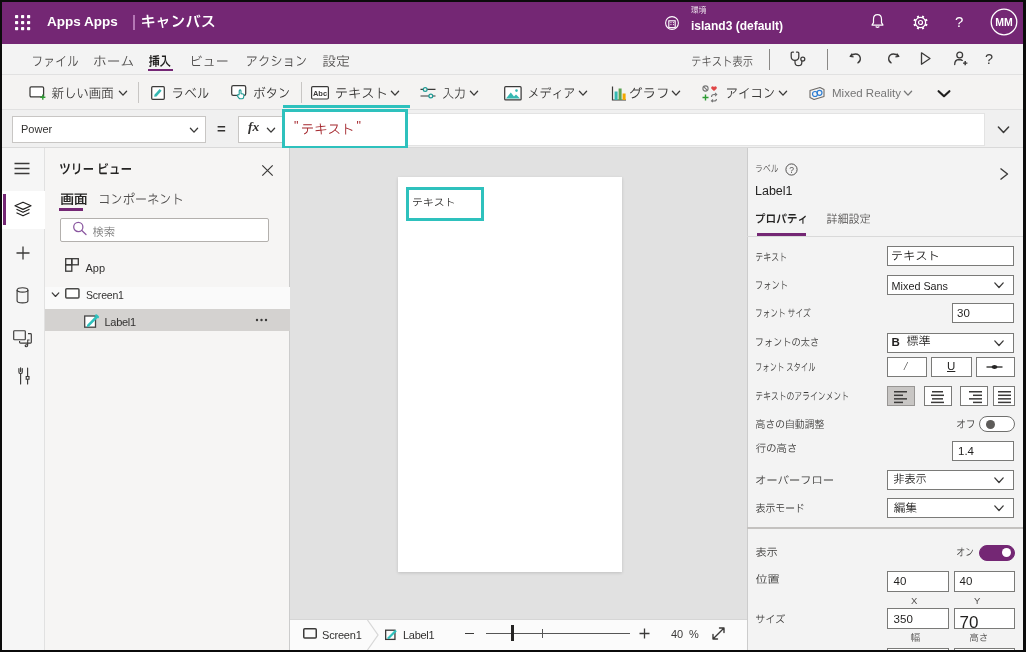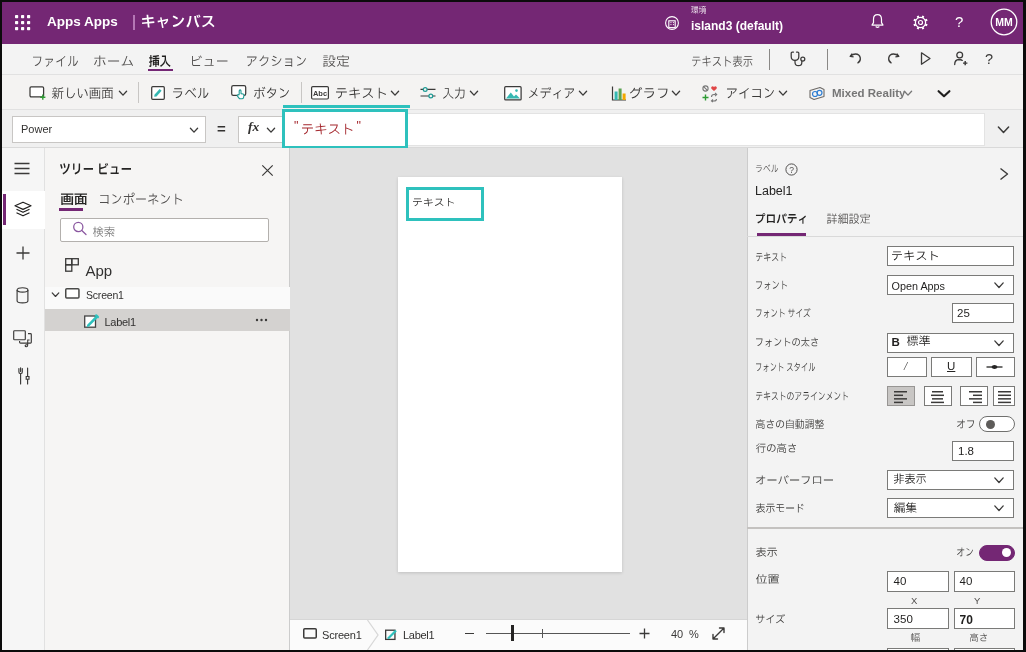--- a/index.html
+++ b/index.html
@@ -221,21 +221,21 @@
       </g>
     </svg>
 <svg class="jp" style="left:777px;top:87px" width="12" height="12">
       <path d="M2.4000000000000004 4.199999999999999 L6.0 8.16 L9.600000000000001 4.199999999999999" fill="none" stroke="#3b3a39" stroke-width="1.3" stroke-linecap="round" stroke-linejoin="round"></path>
     </svg>
 <svg class="jp" style="left:809px;top:86px" width="16" height="15" viewBox="0 0 16 15">
 <path d="M1 4.5 L11 1.5 L15 3.5 L15 10.5 L5 13.5 L1 11.5 Z" fill="none" stroke="#6d6a67" stroke-width="1.1" stroke-linejoin="round"></path>
 <circle cx="6" cy="8" r="2.5" fill="none" stroke="#2d7dd2" stroke-width="1.2"></circle>
 <circle cx="10.5" cy="6.8" r="2.5" fill="none" stroke="#2d7dd2" stroke-width="1.2"></circle>
     </svg>
-<div class="lat" style="left:832px;top:86.5px;font-size:11.5px;color:#767676;font-weight:700;">Mixed Reality</div>
+<div class="lat" style="left:832px;top:86.5px;font-size:11.5px;color:#767676;font-weight:400;">Mixed Reality</div>
 <svg class="jp" style="left:902px;top:87px" width="12" height="12">
       <path d="M2.4000000000000004 4.199999999999999 L6.0 8.16 L9.600000000000001 4.199999999999999" fill="none" stroke="#767676" stroke-width="1.3" stroke-linecap="round" stroke-linejoin="round"></path>
     </svg>
 <svg class="jp" style="left:935px;top:86px" width="18" height="15">
       <path d="M3.6 5.25 L9.0 10.200000000000001 L14.4 5.25" fill="none" stroke="#201f1e" stroke-width="2.2" stroke-linecap="round" stroke-linejoin="round"></path>
     </svg>
 <div class="abs" style="left:0;top:110px;width:1026px;height:38px;background:#f0f0f0;border-bottom:1px solid #d9d9d9"></div>
 <div class="abs" style="left:12px;top:116px;width:194px;height:27px;background:#fff;border:1px solid #c8c6c4"></div>
 <div class="lat" style="left:21px;top:123px;font-size:11px;color:#323130;font-weight:400;">Power</div>
 <svg class="jp" style="left:188px;top:123.5px" width="12" height="12">
@@ -313,21 +313,21 @@
 <svg class="jp" style="left:92.8px;top:222px" width="24" height="19" viewBox="0 -14 24 19">
       <g transform="translate(-0.40,0) scale(0.9758,1)">
         <path d="M4.1 -3.7 3.7 -3.3 2.9 -5.0Q2.8 -5.0 2.8 -5.0Q2.8 -5.0 2.8 -5.0V0.9H2.1V-5.2H2.1Q2.0 -3.3 0.9 -1.7L0.4 -2.3Q1.1 -3.3 1.5 -4.5Q1.9 -5.6 2.0 -6.8H0.6V-7.4H2.1V-9.6H2.8V-7.4H4.0V-6.8H2.8V-5.3H2.9L3.0 -5.4Q3.1 -5.5 3.2 -5.5Q3.3 -5.5 3.3 -5.3ZM7.4 -9.2Q7.1 -8.4 6.4 -7.7Q5.6 -7.0 4.5 -6.3L4.1 -6.9Q5.2 -7.5 6.0 -8.2Q6.7 -8.9 7.0 -9.6H7.8Q8.1 -8.9 8.9 -8.2Q9.8 -7.5 11.1 -6.8L10.7 -6.2Q9.3 -7.0 8.5 -7.7Q7.7 -8.4 7.4 -9.2ZM7.8 -2.4Q8.1 -1.7 8.8 -1.0Q9.5 -0.3 10.8 0.3L10.5 0.9Q9.1 0.1 8.3 -0.6Q7.5 -1.4 7.4 -2.2H7.3Q7.2 -1.4 6.5 -0.6Q5.7 0.2 4.4 0.9L4.1 0.3Q6.4 -0.9 6.9 -2.4H4.6V-5.2H7.0V-6.2H5.5V-6.9H9.4V-6.2H7.7V-5.2H10.3V-2.4ZM5.2 -3.0H7.0Q7.0 -3.1 7.0 -3.3V-4.6H5.2ZM9.6 -4.6H7.7V-3.3Q7.7 -3.1 7.7 -3.0H9.6Z M22.4 -7.9H17.5V-6.8H22.2V-4.6H21.5V-6.1H17.7Q16.5 -5.0 15.5 -4.3Q16.1 -4.0 16.7 -3.6Q18.1 -4.6 19.4 -5.8L20.0 -5.4Q18.3 -3.9 16.7 -2.9Q18.7 -2.9 20.6 -3.1Q20.2 -3.6 19.6 -4.0L20.1 -4.4Q21.3 -3.4 22.3 -2.2L21.8 -1.8Q21.6 -2.1 21.1 -2.5Q19.4 -2.4 17.5 -2.3V0.9H16.8V-2.2Q14.6 -2.1 12.4 -2.1L12.3 -2.8Q13.9 -2.8 15.4 -2.8Q15.7 -3.0 16.1 -3.2Q15.0 -4.0 13.7 -4.7L14.1 -5.2Q14.7 -4.9 14.9 -4.7Q15.9 -5.4 16.7 -6.1H13.0V-4.6H12.3V-6.8H16.8V-7.9H12.1V-8.6H16.8V-9.6H17.5V-8.6H22.4ZM19.2 -1.7Q20.8 -0.9 22.3 0.1L21.8 0.6Q20.6 -0.3 18.7 -1.2ZM12.3 -0.0Q14.1 -0.8 15.1 -1.7L15.6 -1.3Q14.6 -0.3 12.7 0.6Z" fill="#767676"></path>
       </g>
     </svg>
 <svg class="jp" style="left:65.3px;top:258.3px" width="14" height="14" viewBox="0 0 14 14">
 <rect x="0.7" y="0.7" width="6.1" height="6.1" fill="none" stroke="#3b3a39" stroke-width="1.3"></rect>
 <rect x="6.8" y="0.7" width="6.5" height="6.1" fill="none" stroke="#3b3a39" stroke-width="1.3"></rect>
 <rect x="0.7" y="6.8" width="6.1" height="6.4" fill="none" stroke="#3b3a39" stroke-width="1.3"></rect>
     </svg>
-<div class="lat" style="left:85.5px;top:261.5px;font-size:15px;color:#323130;font-weight:400;">App</div>
+<div class="lat" style="left:85.5px;top:261.5px;font-size:11px;color:#323130;font-weight:400;">App</div>
 <div class="abs" style="left:45px;top:287px;width:245px;height:21.5px;background:#fafafa"></div>
 <svg class="jp" style="left:49.5px;top:288.5px" width="11" height="11">
       <path d="M2.2 3.8499999999999996 L5.5 7.48 L8.8 3.8499999999999996" fill="none" stroke="#3b3a39" stroke-width="1.2" stroke-linecap="round" stroke-linejoin="round"></path>
     </svg>
 <svg class="jp" style="left:65.2px;top:288.3px" width="15" height="11" viewBox="0 0 15 11">
 <rect x="0.75" y="0.75" width="13.2" height="9.2" rx="1" fill="#fff" stroke="#4a4a48" stroke-width="1.5"></rect>
     </svg>
 <div class="lat" style="left:86px;top:289px;font-size:10.5px;color:#323130;font-weight:400;letter-spacing:-0.2px;">Screen1</div>
 <div class="abs" style="left:45px;top:308.5px;width:245px;height:22px;background:#d4d2d0"></div>
 <svg class="jp" style="left:84px;top:313px" width="15" height="15" viewBox="0 0 15 15">
@@ -413,28 +413,28 @@
     </svg>
 <svg class="jp" style="left:756.4px;top:276px" width="34" height="18" viewBox="0 -13 34 18">
       <g transform="translate(-1.10,0) scale(0.7907,1)">
         <path d="M1.4 -7.5H8.8Q8.7 -5.4 8.1 -3.9Q7.6 -2.4 6.4 -1.4Q5.2 -0.4 3.3 0.1L2.9 -0.6Q4.6 -1.1 5.7 -1.9Q6.8 -2.7 7.3 -3.9Q7.8 -5.1 7.9 -6.8H1.4Z M19.3 -5.0V-4.3H17.3V-0.1Q17.3 0.6 16.6 0.6H15.1L14.9 -0.1H16.6V-4.2Q16.3 -3.2 15.2 -2.2Q14.0 -1.2 12.6 -0.4L12.2 -1.0Q14.7 -2.4 16.2 -4.3H12.5V-5.0H16.6V-6.6H17.3V-5.0Z M25.8 -5.4Q24.3 -6.4 22.6 -7.2L22.9 -7.8Q24.7 -7.0 26.2 -6.0ZM22.7 -0.9Q24.5 -1.3 25.8 -1.9Q27.1 -2.6 28.1 -3.7Q29.0 -4.8 29.7 -6.5L30.3 -6.1Q29.3 -3.5 27.5 -2.1Q25.7 -0.7 22.9 -0.2Z M40.3 -2.5Q37.9 -3.8 35.6 -4.5V0.3H34.9V-8.2H35.6V-5.3Q38.2 -4.4 40.6 -3.2Z" fill="#3b3a39"></path>
       </g>
     </svg>
 <div class="abs" style="left:887px;top:275px;width:127px;height:20px;background:#fff;border:1px solid #7a7a78"></div>
 <svg class="jp" style="left:992px;top:278.0px" width="14" height="14">
       <path d="M2.8000000000000003 4.8999999999999995 L7.0 9.520000000000001 L11.200000000000001 4.8999999999999995" fill="none" stroke="#3b3a39" stroke-width="1.3" stroke-linecap="round" stroke-linejoin="round"></path>
     </svg>
-<div class="lat" style="left:891.6px;top:280px;font-size:10.8px;color:#201f1e;font-weight:400;">Open Apps</div>
+<div class="lat" style="left:891.6px;top:280px;font-size:10.8px;color:#201f1e;font-weight:400;">Mixed Sans</div>
 <svg class="jp" style="left:756.4px;top:304px" width="57" height="18" viewBox="0 -13 57 18">
       <g transform="translate(-1.01,0) scale(0.7315,1)">
         <path d="M1.4 -7.5H8.8Q8.7 -5.4 8.1 -3.9Q7.6 -2.4 6.4 -1.4Q5.2 -0.4 3.3 0.1L2.9 -0.6Q4.6 -1.1 5.7 -1.9Q6.8 -2.7 7.3 -3.9Q7.8 -5.1 7.9 -6.8H1.4Z M19.3 -5.0V-4.3H17.3V-0.1Q17.3 0.6 16.6 0.6H15.1L14.9 -0.1H16.6V-4.2Q16.3 -3.2 15.2 -2.2Q14.0 -1.2 12.6 -0.4L12.2 -1.0Q14.7 -2.4 16.2 -4.3H12.5V-5.0H16.6V-6.6H17.3V-5.0Z M25.8 -5.4Q24.3 -6.4 22.6 -7.2L22.9 -7.8Q24.7 -7.0 26.2 -6.0ZM22.7 -0.9Q24.5 -1.3 25.8 -1.9Q27.1 -2.6 28.1 -3.7Q29.0 -4.8 29.7 -6.5L30.3 -6.1Q29.3 -3.5 27.5 -2.1Q25.7 -0.7 22.9 -0.2Z M40.3 -2.5Q37.9 -3.8 35.6 -4.5V0.3H34.9V-8.2H35.6V-5.3Q38.2 -4.4 40.6 -3.2Z M54.3 -6.2V-5.5H52.3V-4.5Q52.3 -2.5 51.4 -1.4Q50.4 -0.3 48.5 0.3L48.2 -0.4Q49.4 -0.8 50.1 -1.3Q50.9 -1.8 51.2 -2.6Q51.6 -3.4 51.6 -4.5V-5.5H48.1V-2.9H47.4V-5.5H45.4V-6.2H47.4V-8.2H48.1V-6.2H51.6V-8.3H52.3V-6.2Z M64.2 -7.6Q62.9 -6.3 61.2 -5.2V0.3H60.5V-4.7Q58.6 -3.6 56.5 -2.9L56.2 -3.6Q58.3 -4.3 60.3 -5.5Q62.3 -6.7 63.7 -8.2Z M74.9 -8.9Q75.5 -8.0 75.9 -7.1L75.3 -6.9Q74.9 -7.9 74.4 -8.7ZM74.2 -6.4Q73.8 -7.3 73.2 -8.2L73.8 -8.5Q74.4 -7.4 74.7 -6.7ZM71.6 -3.2Q73.3 -2.0 74.8 -0.5L74.4 0.1Q72.8 -1.4 71.1 -2.6Q69.5 -0.9 66.9 0.2L66.5 -0.5Q69.0 -1.5 70.5 -3.1Q72.1 -4.7 72.5 -6.7H67.3V-7.4H73.3Q73.3 -7.0 73.2 -6.4Q72.8 -4.7 71.6 -3.2Z" fill="#3b3a39"></path>
       </g>
     </svg>
 <div class="abs" style="left:951.5px;top:303.4px;width:62.5px;height:20px;background:#fff;border:1px solid #7a7a78"></div>
-<div class="lat" style="left:957px;top:307px;font-size:11.5px;color:#201f1e;font-weight:400;">25</div>
+<div class="lat" style="left:957px;top:307px;font-size:11.5px;color:#201f1e;font-weight:400;">30</div>
 <svg class="jp" style="left:756.4px;top:333px" width="65" height="18" viewBox="0 -13 65 18">
       <g transform="translate(-1.21,0) scale(0.8750,1)">
         <path d="M1.4 -7.5H8.8Q8.7 -5.4 8.1 -3.9Q7.6 -2.4 6.4 -1.4Q5.2 -0.4 3.3 0.1L2.9 -0.6Q4.6 -1.1 5.7 -1.9Q6.8 -2.7 7.3 -3.9Q7.8 -5.1 7.9 -6.8H1.4Z M19.3 -5.0V-4.3H17.3V-0.1Q17.3 0.6 16.6 0.6H15.1L14.9 -0.1H16.6V-4.2Q16.3 -3.2 15.2 -2.2Q14.0 -1.2 12.6 -0.4L12.2 -1.0Q14.7 -2.4 16.2 -4.3H12.5V-5.0H16.6V-6.6H17.3V-5.0Z M25.8 -5.4Q24.3 -6.4 22.6 -7.2L22.9 -7.8Q24.7 -7.0 26.2 -6.0ZM22.7 -0.9Q24.5 -1.3 25.8 -1.9Q27.1 -2.6 28.1 -3.7Q29.0 -4.8 29.7 -6.5L30.3 -6.1Q29.3 -3.5 27.5 -2.1Q25.7 -0.7 22.9 -0.2Z M40.3 -2.5Q37.9 -3.8 35.6 -4.5V0.3H34.9V-8.2H35.6V-5.3Q38.2 -4.4 40.6 -3.2Z M51.6 -4.0Q51.6 -2.2 50.6 -1.2Q49.6 -0.2 47.6 0.0L47.4 -0.7Q49.2 -0.9 50.0 -1.7Q50.8 -2.5 50.8 -3.9Q50.8 -5.2 50.0 -6.1Q49.2 -6.9 47.8 -7.0Q47.4 -3.8 46.7 -2.3Q46.1 -0.7 45.0 -0.7Q44.4 -0.7 44.0 -1.0Q43.5 -1.3 43.2 -1.9Q42.9 -2.5 42.9 -3.3Q42.9 -4.6 43.5 -5.6Q44.1 -6.6 45.1 -7.2Q46.1 -7.7 47.4 -7.7Q48.6 -7.7 49.6 -7.2Q50.5 -6.8 51.0 -5.9Q51.6 -5.1 51.6 -4.0ZM47.0 -7.0Q46.1 -6.9 45.3 -6.5Q44.5 -6.0 44.1 -5.2Q43.7 -4.4 43.7 -3.4Q43.7 -2.8 43.8 -2.4Q44.0 -1.9 44.3 -1.7Q44.6 -1.5 44.9 -1.5Q45.6 -1.5 46.2 -2.9Q46.7 -4.2 47.0 -7.0Z M58.0 -5.3Q58.1 -4.3 58.6 -3.5Q59.1 -2.6 60.0 -1.8Q60.9 -0.9 62.5 0.1L62.1 0.6Q60.6 -0.4 59.7 -1.1Q58.8 -1.9 58.3 -2.8Q57.8 -3.6 57.7 -4.6H57.6Q57.6 -3.6 57.1 -2.7Q56.6 -1.9 55.8 -1.1Q54.9 -0.3 53.4 0.6L53.0 0.0Q54.5 -0.9 55.4 -1.8Q56.4 -2.6 56.8 -3.5Q57.2 -4.3 57.3 -5.3H53.1V-6.0H57.3V-8.7H58.0V-6.0H62.4V-5.3ZM57.3 -1.8Q57.8 -1.4 58.3 -0.9Q58.8 -0.3 59.1 0.1L58.6 0.5Q58.3 0.1 57.8 -0.4Q57.3 -1.0 56.8 -1.4Z M65.6 -1.8Q65.6 -1.1 66.3 -0.7Q67.0 -0.4 68.5 -0.4Q69.2 -0.4 69.9 -0.5Q70.7 -0.6 71.2 -0.7L71.3 0.0Q70.8 0.1 70.0 0.2Q69.2 0.3 68.4 0.3Q66.6 0.3 65.7 -0.2Q64.9 -0.7 64.9 -1.8Q64.9 -2.8 65.6 -3.3Q66.3 -3.9 67.6 -3.9Q68.5 -3.9 69.2 -3.6Q69.9 -3.4 70.5 -2.8L70.5 -2.9Q69.8 -4.2 69.1 -5.8Q67.3 -5.7 64.5 -5.7V-6.4Q67.1 -6.4 68.8 -6.5Q68.4 -7.4 68.1 -8.3L68.8 -8.5Q69.1 -7.7 69.5 -6.6Q70.7 -6.7 72.2 -6.9L72.2 -6.2Q71.0 -6.0 69.8 -5.9Q70.6 -4.1 71.5 -2.6L70.9 -2.2Q69.6 -3.2 67.7 -3.2Q66.7 -3.2 66.2 -2.8Q65.6 -2.5 65.6 -1.8Z" fill="#3b3a39"></path>
       </g>
     </svg>
 <div class="abs" style="left:887px;top:332.8px;width:127px;height:20px;background:#fff;border:1px solid #7a7a78"></div>
 <svg class="jp" style="left:992px;top:335.8px" width="14" height="14">
       <path d="M2.8000000000000003 4.8999999999999995 L7.0 9.520000000000001 L11.200000000000001 4.8999999999999995" fill="none" stroke="#3b3a39" stroke-width="1.3" stroke-linecap="round" stroke-linejoin="round"></path>
     </svg>
 <div class="lat" style="left:891.6px;top:336px;font-size:11.5px;color:#201f1e;font-weight:600;">B</div>
@@ -501,21 +501,21 @@
       </g>
     </svg>
 <div class="abs" style="left:979px;top:416px;width:36px;height:16px;background:#fff;border:1px solid #70706e;border-radius:8.5px"></div>
 <div class="abs" style="left:986px;top:419.5px;width:9px;height:9px;background:#5e5c5a;border-radius:50%"></div>
 <svg class="jp" style="left:756.0px;top:439px" width="43" height="18" viewBox="0 -13 43 18">
       <g transform="translate(-0.30,0) scale(0.9892,1)">
         <path d="M3.9 -8.5Q2.6 -6.7 0.8 -5.6L0.4 -6.2Q2.3 -7.2 3.4 -8.8ZM4.5 -8.2H9.8V-7.6H4.5ZM4.1 -6.0Q3.4 -5.1 2.9 -4.5V0.8H2.2V-3.9Q1.6 -3.3 0.6 -2.7L0.3 -3.3Q1.3 -3.9 2.1 -4.7Q3.0 -5.5 3.6 -6.4ZM10.0 -5.4V-4.8H8.1V-0.2Q8.1 0.2 8.0 0.4Q7.8 0.6 7.4 0.6H5.4L5.3 -0.1H7.5V-4.8H4.2V-5.4Z M20.1 -4.0Q20.1 -2.2 19.1 -1.2Q18.1 -0.2 16.1 0.0L15.9 -0.7Q17.7 -0.9 18.5 -1.7Q19.3 -2.5 19.3 -3.9Q19.3 -5.2 18.5 -6.1Q17.7 -6.9 16.3 -7.0Q15.9 -3.8 15.2 -2.3Q14.6 -0.7 13.5 -0.7Q12.9 -0.7 12.5 -1.0Q12.0 -1.3 11.7 -1.9Q11.4 -2.5 11.4 -3.3Q11.4 -4.6 12.0 -5.6Q12.6 -6.6 13.6 -7.2Q14.6 -7.7 15.9 -7.7Q17.1 -7.7 18.1 -7.2Q19.0 -6.8 19.5 -5.9Q20.1 -5.1 20.1 -4.0ZM15.5 -7.0Q14.6 -6.9 13.8 -6.5Q13.0 -6.0 12.6 -5.2Q12.2 -4.4 12.2 -3.4Q12.2 -2.8 12.3 -2.4Q12.5 -1.9 12.8 -1.7Q13.1 -1.5 13.4 -1.5Q14.1 -1.5 14.7 -2.9Q15.2 -4.2 15.5 -7.0Z M26.5 -8.8V-7.8H30.9V-7.3H21.6V-7.8H25.8V-8.8ZM23.1 -4.6V-6.6H29.4V-4.6ZM23.8 -5.1H28.7V-6.1H23.8ZM21.9 0.8V-3.8H30.6V-0.1Q30.6 0.3 30.4 0.5Q30.2 0.7 29.8 0.7H28.3L28.1 0.1H30.0V-3.3H22.5V0.8ZM23.9 -2.6H28.6V-0.5H24.5V0.1H23.9ZM24.5 -1.0H27.9V-2.0H24.5Z M34.1 -1.8Q34.1 -1.1 34.8 -0.7Q35.5 -0.4 37.0 -0.4Q37.7 -0.4 38.4 -0.5Q39.2 -0.6 39.7 -0.7L39.8 0.0Q39.3 0.1 38.5 0.2Q37.7 0.3 36.9 0.3Q35.1 0.3 34.2 -0.2Q33.4 -0.7 33.4 -1.8Q33.4 -2.8 34.1 -3.3Q34.8 -3.9 36.1 -3.9Q37.0 -3.9 37.7 -3.6Q38.4 -3.4 39.0 -2.8L39.0 -2.9Q38.3 -4.2 37.6 -5.8Q35.8 -5.7 33.0 -5.7V-6.4Q35.6 -6.4 37.3 -6.5Q36.9 -7.4 36.6 -8.3L37.3 -8.5Q37.6 -7.7 38.0 -6.6Q39.2 -6.7 40.7 -6.9L40.7 -6.2Q39.5 -6.0 38.3 -5.9Q39.1 -4.1 40.0 -2.6L39.4 -2.2Q38.1 -3.2 36.2 -3.2Q35.2 -3.2 34.7 -2.8Q34.1 -2.5 34.1 -1.8Z" fill="#3b3a39"></path>
       </g>
     </svg>
 <div class="abs" style="left:951.5px;top:441px;width:62.5px;height:20px;background:#fff;border:1px solid #7a7a78"></div>
-<div class="lat" style="left:958px;top:444.5px;font-size:11.5px;color:#201f1e;font-weight:400;">1.8</div>
+<div class="lat" style="left:958px;top:444.5px;font-size:11.5px;color:#201f1e;font-weight:400;">1.4</div>
 <svg class="jp" style="left:756.0px;top:471px" width="80" height="18" viewBox="0 -13 80 18">
       <g transform="translate(-1.04,0) scale(1.0772,1)">
         <path d="M9.5 -6.5V-5.8H7.1V-0.5Q7.1 0.2 6.3 0.2H4.5L4.3 -0.5H6.4V-5.7H6.3Q6.0 -4.5 4.6 -3.2Q3.2 -2.0 1.4 -1.0L1.0 -1.6Q4.2 -3.4 5.9 -5.8H1.3V-6.5H6.4V-8.4H7.1V-6.5Z M20.0 -3.6H11.6V-4.4H20.0Z M30.8 -6.8Q30.3 -7.8 29.8 -8.5L30.4 -8.8Q31.0 -7.9 31.4 -7.0ZM29.7 -6.3Q29.3 -7.2 28.7 -8.1L29.3 -8.3Q29.9 -7.3 30.2 -6.5ZM21.7 -0.4Q22.8 -1.9 23.3 -3.6Q23.9 -5.3 24.1 -7.6L24.8 -7.6Q24.7 -5.1 24.1 -3.4Q23.5 -1.6 22.4 0.0ZM28.0 -7.6Q28.2 -5.3 28.7 -3.6Q29.3 -2.0 30.4 -0.4L29.7 0.0Q28.6 -1.6 28.0 -3.4Q27.4 -5.2 27.2 -7.6Z M41.0 -3.6H32.5V-4.4H41.0Z M43.4 -7.5H50.8Q50.7 -5.4 50.1 -3.9Q49.6 -2.4 48.4 -1.4Q47.2 -0.4 45.3 0.1L44.9 -0.6Q46.6 -1.1 47.7 -1.9Q48.8 -2.7 49.3 -3.9Q49.8 -5.1 49.9 -6.8H43.4Z M54.8 0.0H54.1V-7.4H61.4V0.0H60.7V-0.9H54.8ZM54.8 -6.7V-1.6H60.7V-6.7Z M72.5 -3.6H64.0V-4.4H72.5Z" fill="#3b3a39"></path>
       </g>
     </svg>
 <div class="abs" style="left:887px;top:469.5px;width:127px;height:20px;background:#fff;border:1px solid #7a7a78"></div>
 <svg class="jp" style="left:992px;top:472.5px" width="14" height="14">
       <path d="M2.8000000000000003 4.8999999999999995 L7.0 9.520000000000001 L11.200000000000001 4.8999999999999995" fill="none" stroke="#3b3a39" stroke-width="1.3" stroke-linecap="round" stroke-linejoin="round"></path>
     </svg>
 <svg class="jp" style="left:893.6px;top:469px" width="35" height="19" viewBox="0 -14 35 19">
@@ -562,21 +562,21 @@
 <div class="lat" style="left:911px;top:595px;font-size:9.5px;color:#514f4e;font-weight:400;">X</div>
 <div class="lat" style="left:974px;top:595px;font-size:9.5px;color:#514f4e;font-weight:400;">Y</div>
 <svg class="jp" style="left:756.0px;top:610px" width="32" height="18" viewBox="0 -13 32 18">
       <g transform="translate(-0.75,0) scale(0.9507,1)">
         <path d="M9.7 -6.2V-5.5H7.7V-4.5Q7.7 -2.5 6.8 -1.4Q5.8 -0.3 3.9 0.3L3.5 -0.4Q4.8 -0.8 5.5 -1.3Q6.3 -1.8 6.6 -2.6Q7.0 -3.4 7.0 -4.5V-5.5H3.5V-2.9H2.8V-5.5H0.8V-6.2H2.8V-8.2H3.5V-6.2H7.0V-8.3H7.7V-6.2Z M19.6 -7.6Q18.3 -6.3 16.6 -5.2V0.3H15.9V-4.7Q14.0 -3.6 11.9 -2.9L11.6 -3.6Q13.7 -4.3 15.7 -5.5Q17.7 -6.7 19.1 -8.2Z M30.3 -8.9Q30.9 -8.0 31.3 -7.1L30.7 -6.9Q30.3 -7.9 29.8 -8.7ZM29.6 -6.4Q29.2 -7.3 28.6 -8.2L29.2 -8.5Q29.8 -7.4 30.1 -6.7ZM27.0 -3.2Q28.7 -2.0 30.2 -0.5L29.7 0.1Q28.2 -1.4 26.5 -2.6Q24.9 -0.9 22.3 0.2L21.9 -0.5Q24.4 -1.5 25.9 -3.1Q27.4 -4.7 27.9 -6.7H22.7V-7.4H28.7Q28.7 -7.0 28.6 -6.4Q28.2 -4.7 27.0 -3.2Z" fill="#3b3a39"></path>
       </g>
     </svg>
 <div class="abs" style="left:887px;top:608px;width:62px;height:21px;background:#fff;border:1px solid #7a7a78"></div>
 <div class="abs" style="left:953.5px;top:608px;width:61px;height:21px;background:#fff;border:1px solid #7a7a78"></div>
 <div class="lat" style="left:893.6px;top:612.5px;font-size:11.5px;color:#201f1e;font-weight:400;">350</div>
-<div class="lat" style="left:959.6px;top:612.5px;font-size:12px;color:#201f1e;font-weight:700;">70</div>
+<div class="lat" style="left:959.6px;top:612.5px;font-size:17px;color:#201f1e;font-weight:400;">70</div>
 <svg class="jp" style="left:911.0px;top:630px" width="12" height="15" viewBox="0 -11 12 15">
       <g transform="translate(-0.78,0) scale(1.0741,1)">
         <path d="M2.5 -8.0V-6.4H3.7V-1.6Q3.7 -1.3 3.6 -1.2Q3.4 -1.0 3.1 -1.0H2.8L2.7 -1.6H3.2V-5.9H2.5V0.8H1.9V-5.9H1.2V-0.9H0.7V-6.4H1.9V-8.0ZM3.9 -7.1V-7.6H9.1V-7.1ZM4.5 -4.4V-6.4H8.4V-4.4ZM5.1 -4.8H7.9V-5.9H5.1ZM4.8 0.7H4.2V-3.6H8.7V0.7H8.2V0.2H4.8ZM6.2 -2.0V-3.1H4.8V-2.0ZM6.7 -2.0H8.2V-3.1H6.7ZM6.2 -1.5H4.8V-0.3H6.2ZM6.7 -1.5V-0.3H8.2V-1.5Z" fill="#514f4e"></path>
       </g>
     </svg>
 <svg class="jp" style="left:970.0px;top:630px" width="20" height="15" viewBox="0 -11 20 15">
       <g transform="translate(-0.55,0) scale(0.9827,1)">
         <path d="M5.0 -8.0V-7.1H8.9V-6.6H0.6V-7.1H4.4V-8.0ZM1.9 -4.1V-6.0H7.6V-4.1ZM2.5 -4.6H7.0V-5.5H2.5ZM0.8 0.7V-3.5H8.7V-0.1Q8.7 0.3 8.5 0.4Q8.4 0.6 8.0 0.6H6.6L6.5 0.1H8.1V-3.0H1.4V0.7ZM2.6 -2.3H6.8V-0.4H3.2V0.1H2.6ZM3.2 -0.9H6.3V-1.8H3.2Z M11.9 -1.6Q11.9 -1.0 12.5 -0.7Q13.1 -0.4 14.5 -0.4Q15.1 -0.4 15.8 -0.4Q16.4 -0.5 17.0 -0.6L17.1 0.0Q16.5 0.1 15.8 0.2Q15.1 0.3 14.4 0.3Q12.8 0.3 12.0 -0.2Q11.2 -0.7 11.2 -1.6Q11.2 -2.5 11.9 -3.0Q12.5 -3.5 13.7 -3.5Q14.5 -3.5 15.1 -3.3Q15.7 -3.0 16.3 -2.5L16.3 -2.6Q15.6 -3.8 15.0 -5.3Q13.4 -5.2 10.9 -5.2V-5.8Q13.2 -5.8 14.7 -5.9Q14.4 -6.6 14.1 -7.5L14.8 -7.7Q15.0 -7.0 15.4 -6.0Q16.5 -6.0 17.8 -6.2L17.9 -5.6Q16.8 -5.4 15.7 -5.3Q16.4 -3.7 17.2 -2.4L16.7 -2.0Q15.5 -2.9 13.8 -2.9Q12.9 -2.9 12.4 -2.6Q11.9 -2.2 11.9 -1.6Z" fill="#514f4e"></path>
       </g>
     </svg>

